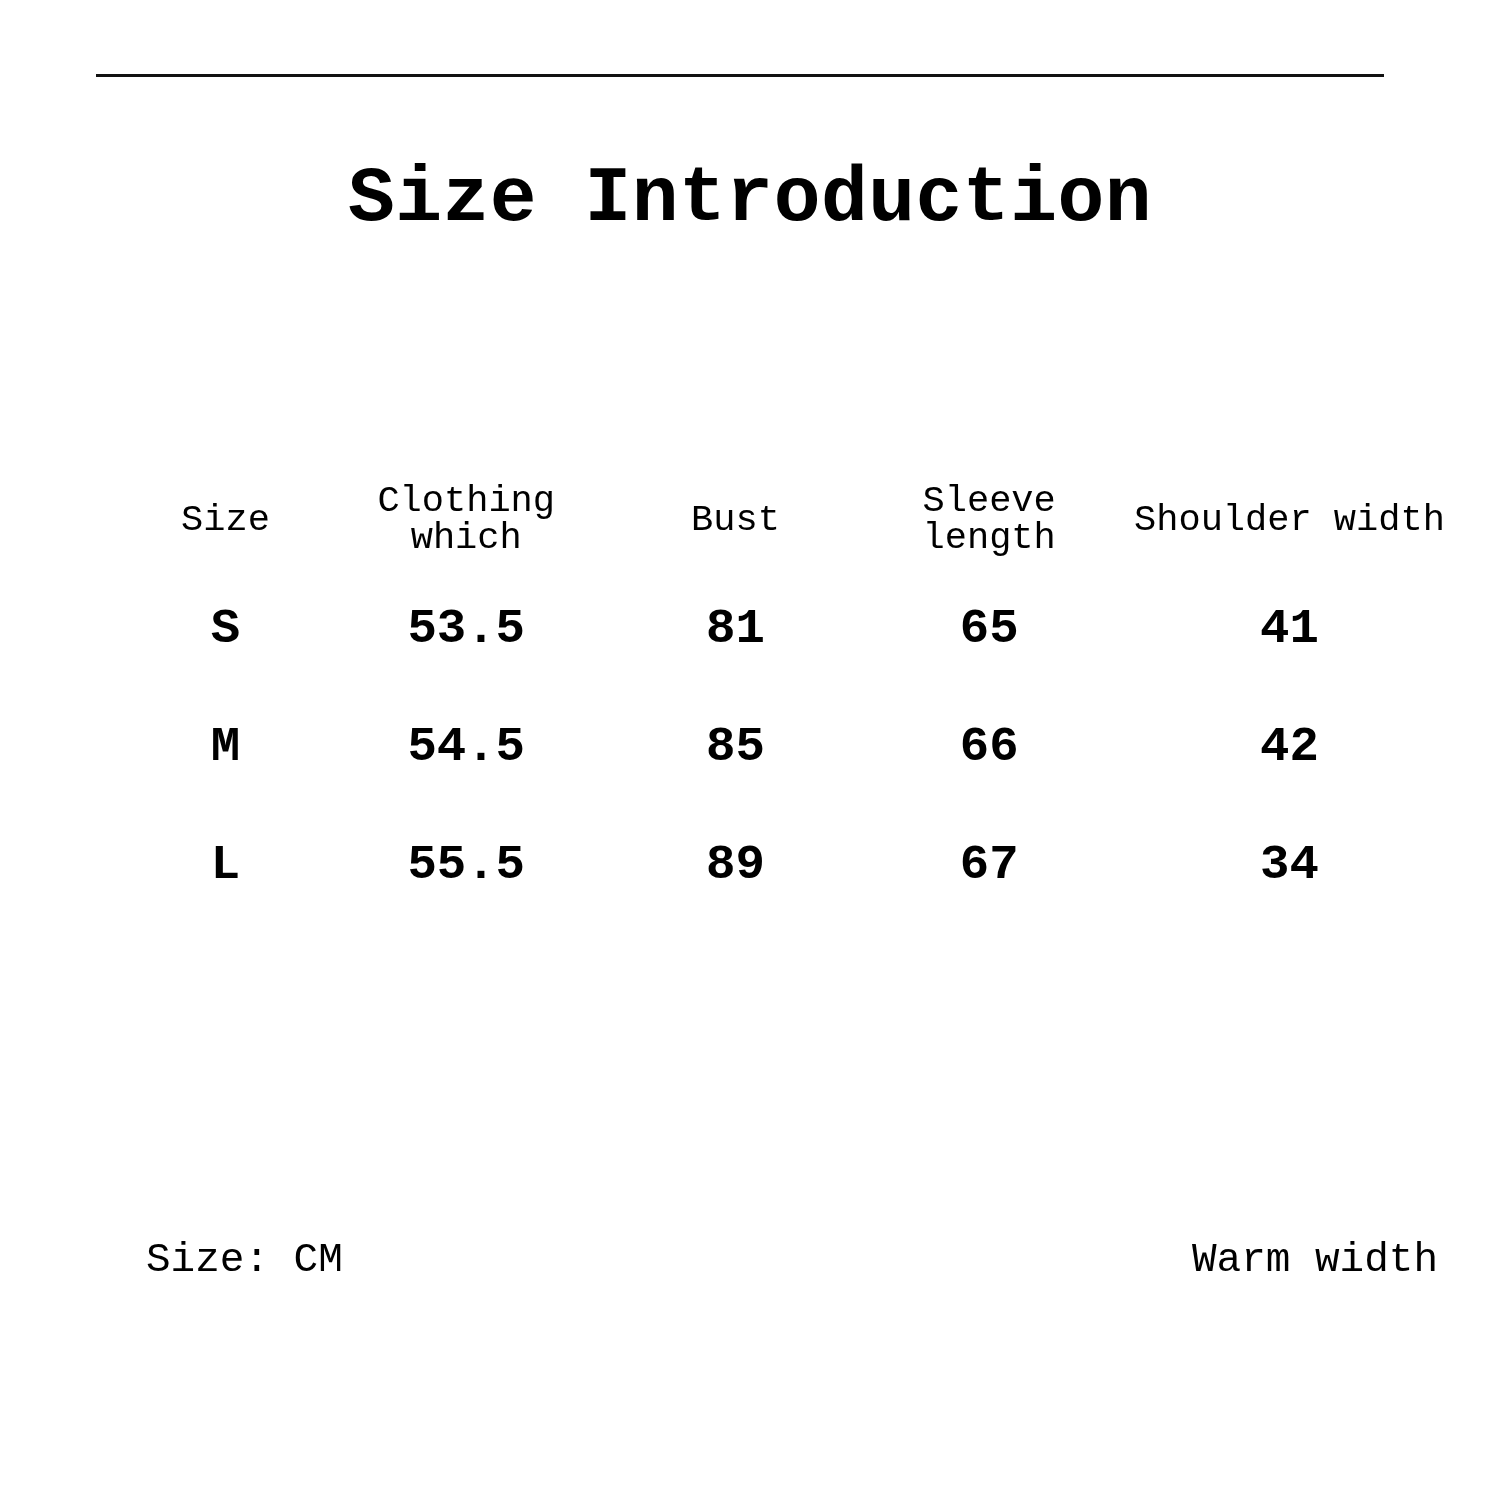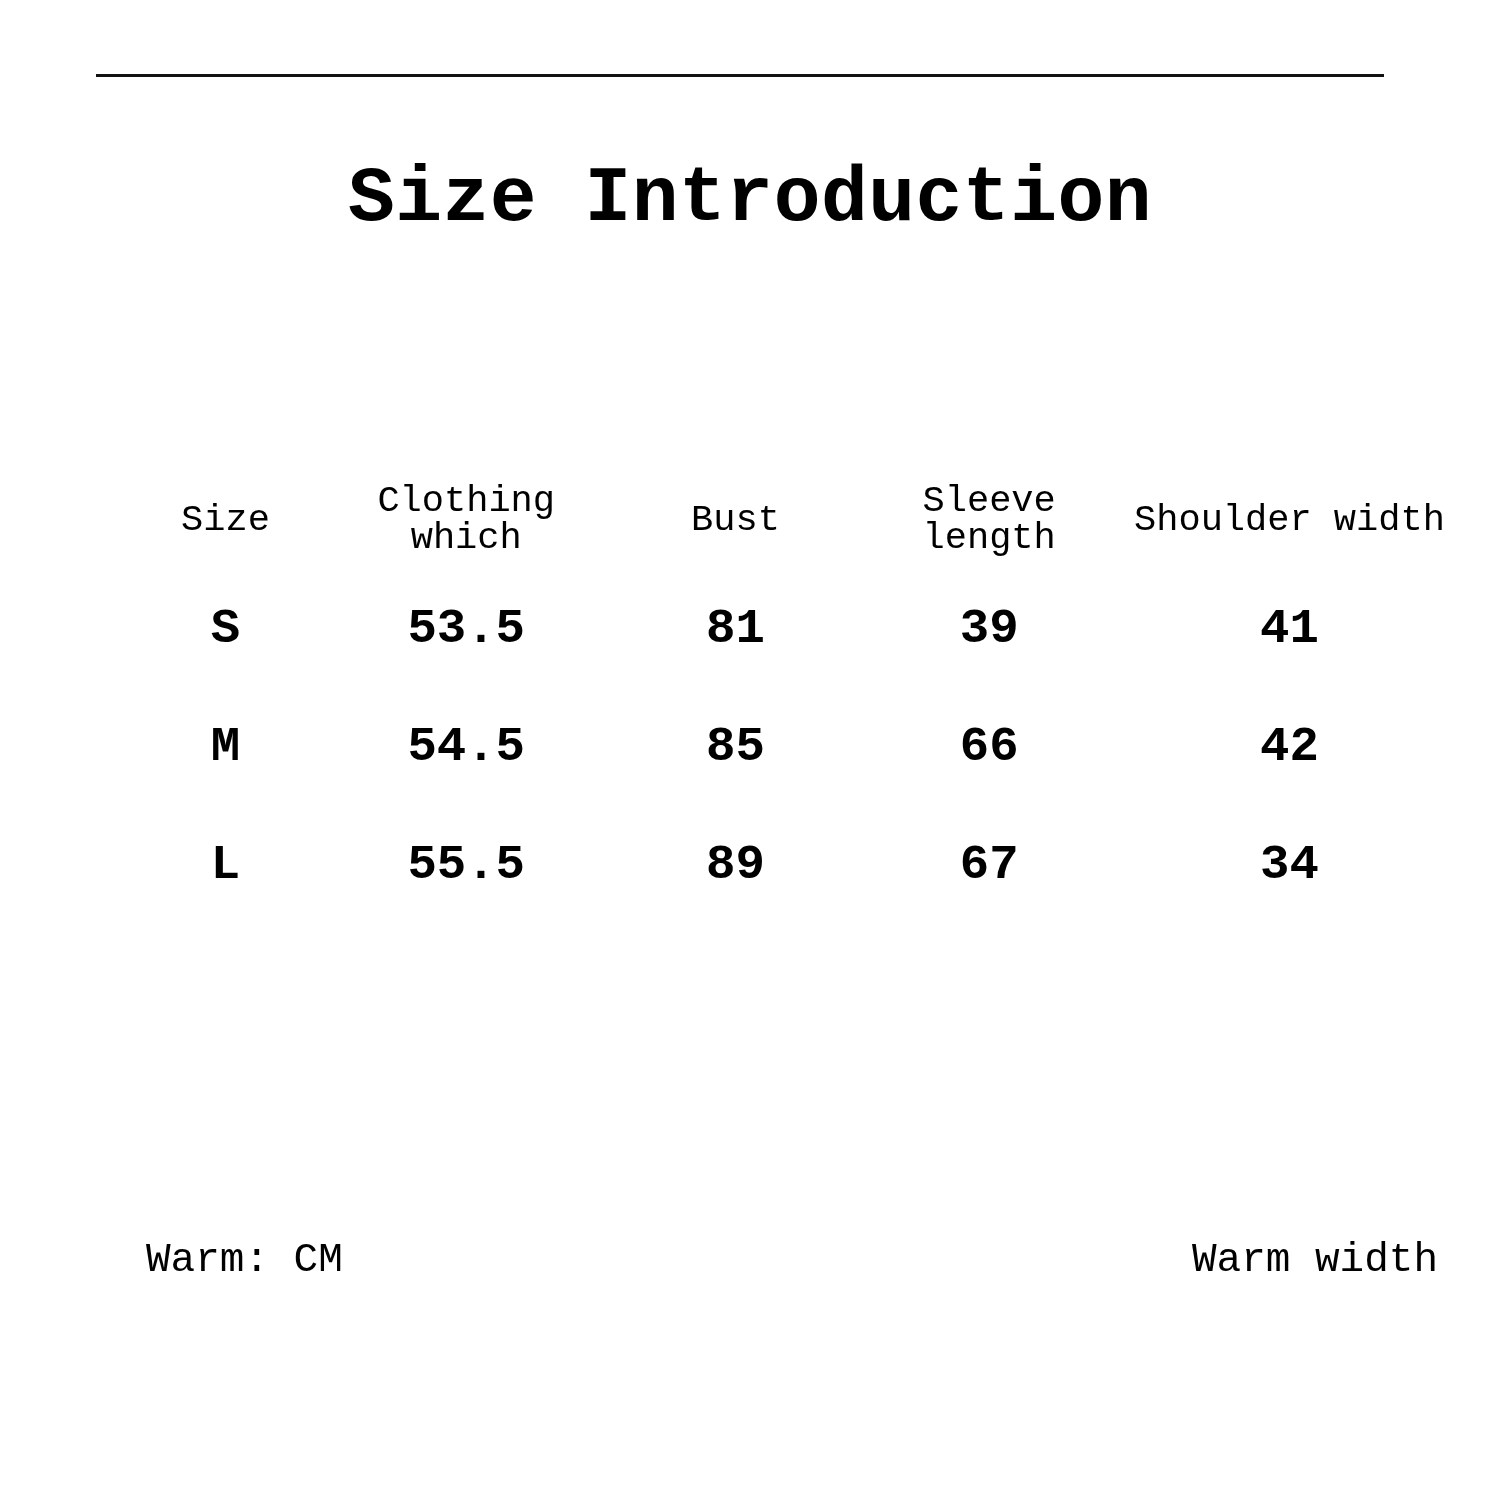--- a/index.html
+++ b/index.html
@@ -114,36 +114,36 @@
         <th class="col-bust">Bust</th>
         <th class="col-sleeve">Sleeve length</th>
         <th class="col-shoulder">Shoulder width</th>
       </tr>
     </thead>
     <tbody>
       <tr>
         <td>S</td>
         <td>53.5</td>
         <td>81</td>
-        <td>39</td>
+        <td>65</td>
         <td>41</td>
       </tr>
       <tr>
         <td>M</td>
         <td>54.5</td>
         <td>85</td>
         <td>66</td>
         <td>42</td>
       </tr>
       <tr>
         <td>L</td>
         <td>55.5</td>
         <td>89</td>
         <td>67</td>
         <td>34</td>
       </tr>
     </tbody>
   </table>
 
-  <div class="unit">Warm: CM</div>
+  <div class="unit">Size: CM</div>
   <div class="warm-tips">Warm width</div>
 
 </div>
 
 </body></html>

